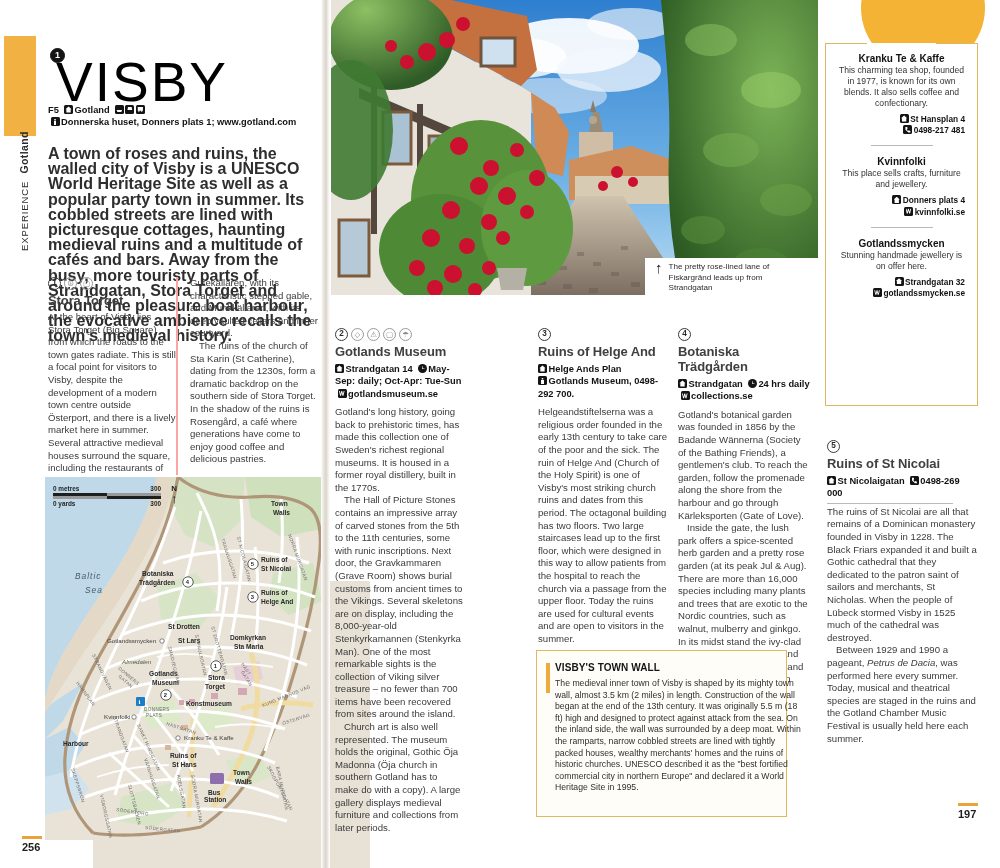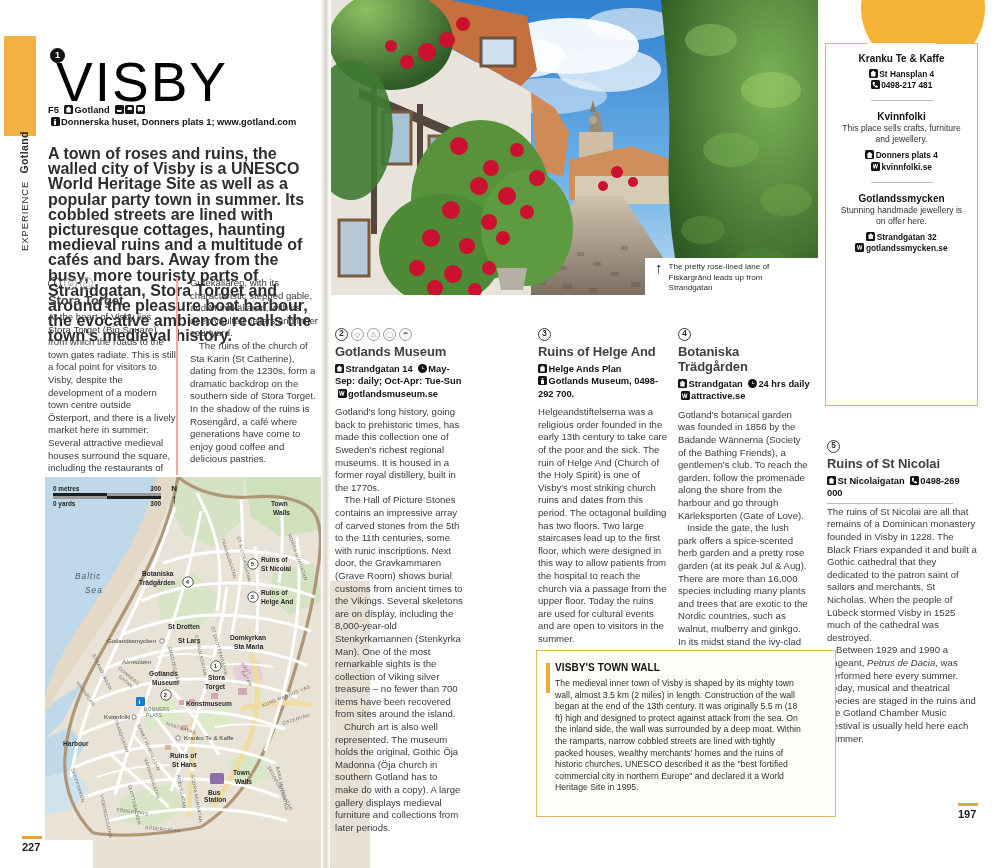--- a/index.html
+++ b/index.html
@@ -139,21 +139,21 @@
   .photo { position:absolute; left:331px; top:0; width:487px; height:295px; overflow:hidden;}
   .cap {
     position:absolute; left:645px; top:258px; width:175px; height:42px;
     background:#fff; display:flex; gap:6px; padding-left:10px; padding-top:4px;
   }
   .cap .arr { font-size:15px; line-height:12px; color:#1d1d1d; }
   .cap .t { font-size:8.1px; line-height:10.6px; color:#2b2b2b; width:140px;}
 
   
   .feature {
-    position:absolute; left:536px; top:650px; width:300px; height:167px;
+    position:absolute; left:536px; top:650px; width:251px; height:167px;
     border:1px solid #e0b860; background:#fffdf7;
   }
   .feature .accent { position:absolute; left:9px; top:12px; width:4px; height:30px; background:#f0a93c;}
   .feature h4 { position:absolute; left:18px; top:11px; font-size:10px; font-weight:700; color:#141414; letter-spacing:.1px;}
   .feature .txt { position:absolute; left:18px; top:27px; width:248px;
                   font-size:8.7px; line-height:11.6px; color:#2f2f2f; }
 
   
   .mustsee-circle {
     position:absolute; left:861px; top:-54px; width:124px; height:124px;
@@ -171,21 +171,21 @@
   }
   .shopbox .topline-l{ position:absolute; left:-1px; top:0; width:42px; height:1px; background:#ddb65f;}
   .shopbox .topline-r{ position:absolute; right:-1px; top:0; width:42px; height:1px; background:#ddb65f;}
   .shop-title {
     margin-top:24px; font-size:27px; font-weight:800; letter-spacing:-.5px;
     color:#101010; font-family:"Liberation Sans", sans-serif;
   }
   .shop-item { padding:0 12px; margin-top:10px;}
   .shop-item .nm { font-size:10px; font-weight:700; color:#121212; margin-bottom:1px;}
   .shop-item .ds { font-size:8.6px; line-height:11px; color:#333;}
-  .shop-item .mt { font-size:8.3px; line-height:11.2px; font-weight:700; color:#121212; margin-top:5px;}
+  .shop-item .mt { font-size:8.3px; line-height:11.2px; font-weight:700; color:#121212; margin-top:5px;text-align:right;}
   .shop-sep { width:62px; height:1px; background:#b9b9b9; margin:9px auto 0 auto;}
 
   .rule-grey { position:absolute; background:#b9b9b9; height:1px;}
 
   
   .pgnum { position:absolute; font-size:11px; font-weight:700; color:#1d1d1d;}
   .pgnum .tick { width:20px; height:2.5px; background:#e8a33a; margin-bottom:2px;}
   .pg-left { left:22px; top:836px; }
   .pg-right { right:22px; top:803px; }
   .pg-right .tick { margin-left:auto;}
@@ -593,21 +593,21 @@
   </div>
 
   <div class="col c4">
     <div class="icon-row">
       <span class="num">4</span>
     </div>
     <div class="sec-title">Botaniska Trädgården</div>
     <div class="meta">
       <span class="pic home"></span><span>Strandgatan</span>
       &nbsp;<span class="pic clock"></span><span>24 hrs daily</span>
-      &nbsp;<span class="pic web"></span><span>attractive.se</span>
+      &nbsp;<span class="pic web"></span><span>collections.se</span>
     </div>
     <div class="body-txt">
       <p>Gotland's botanical garden was founded in 1856 by the Badande Wännerna (Society of the Bathing Friends), a gentlemen's club. To reach the garden, follow the promenade along the shore from the harbour and go through Kärleksporten (Gate of Love).</p>
       <p>Inside the gate, the lush park offers a spice-scented herb garden and a pretty rose garden (at its peak Jul &amp; Aug). There are more than 16,000 species including many plants and trees that are exotic to the Nordic countries, such as walnut, mulberry and ginkgo. In its midst stand the ivy-clad ruins of St Olof's church and there is a water-lily pond, and a small pavilion making an ideal resting place.</p>
     </div>
   </div>
 
   <div class="rule-grey" style="left:827px; top:503px; width:126px;"></div>
 
   <div class="col c5">
@@ -633,20 +633,21 @@
 
   <div class="mustsee-circle">
     <span>Must See</span>
   </div>
   <div class="shopbox">
     <div class="topline-l"></div>
     <div class="topline-r"></div>
 
     <div class="shop-item">
       <div class="nm">Kranku Te &amp; Kaffe</div>
+      <div class="ds">This charming tea shop, founded in 1977, is known for its own blends. It also sells coffee and confectionary.</div>
       <div class="mt">
         <span class="pic home"></span><span>St Hansplan 4</span><br>
         <span class="pic phone"></span><span>0498-217 481</span>
       </div>
     </div>
     <div class="shop-sep"></div>
 
     <div class="shop-item">
       <div class="nm">Kvinnfolki</div>
       <div class="ds">This place sells crafts, furniture and jewellery.</div>
@@ -662,20 +663,20 @@
       <div class="ds">Stunning handmade jewellery is on offer here.</div>
       <div class="mt">
         <span class="pic home"></span><span>Strandgatan 32</span><br>
         <span class="pic web"></span><span>gotlandssmycken.se</span>
       </div>
     </div>
   </div>
 
   <div class="pgnum pg-left">
     <div class="tick"></div>
-    <span>227</span>
+    <span>256</span>
   </div>
   <div class="pgnum pg-right">
     <div class="tick"></div>
     <span>197</span>
   </div>
 
 </div>
 
 </body></html>

